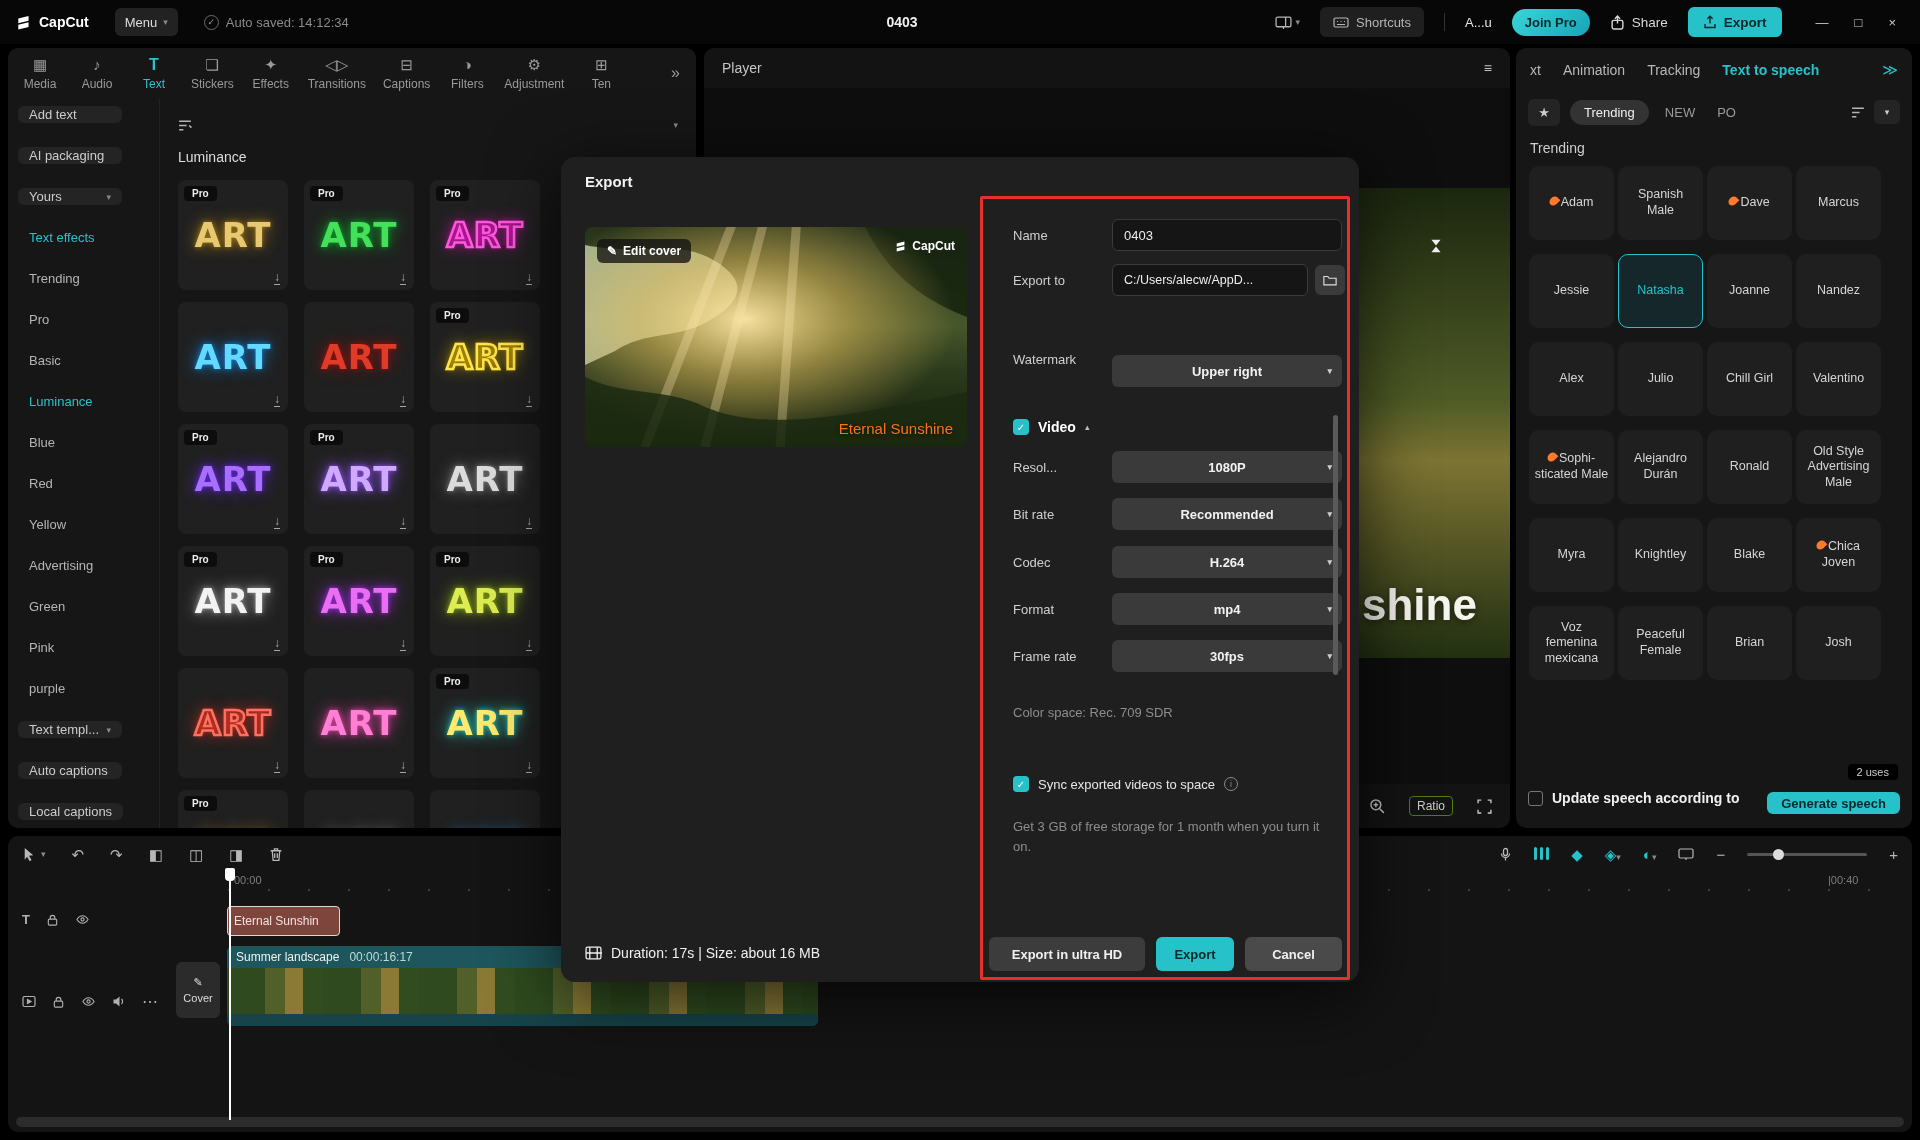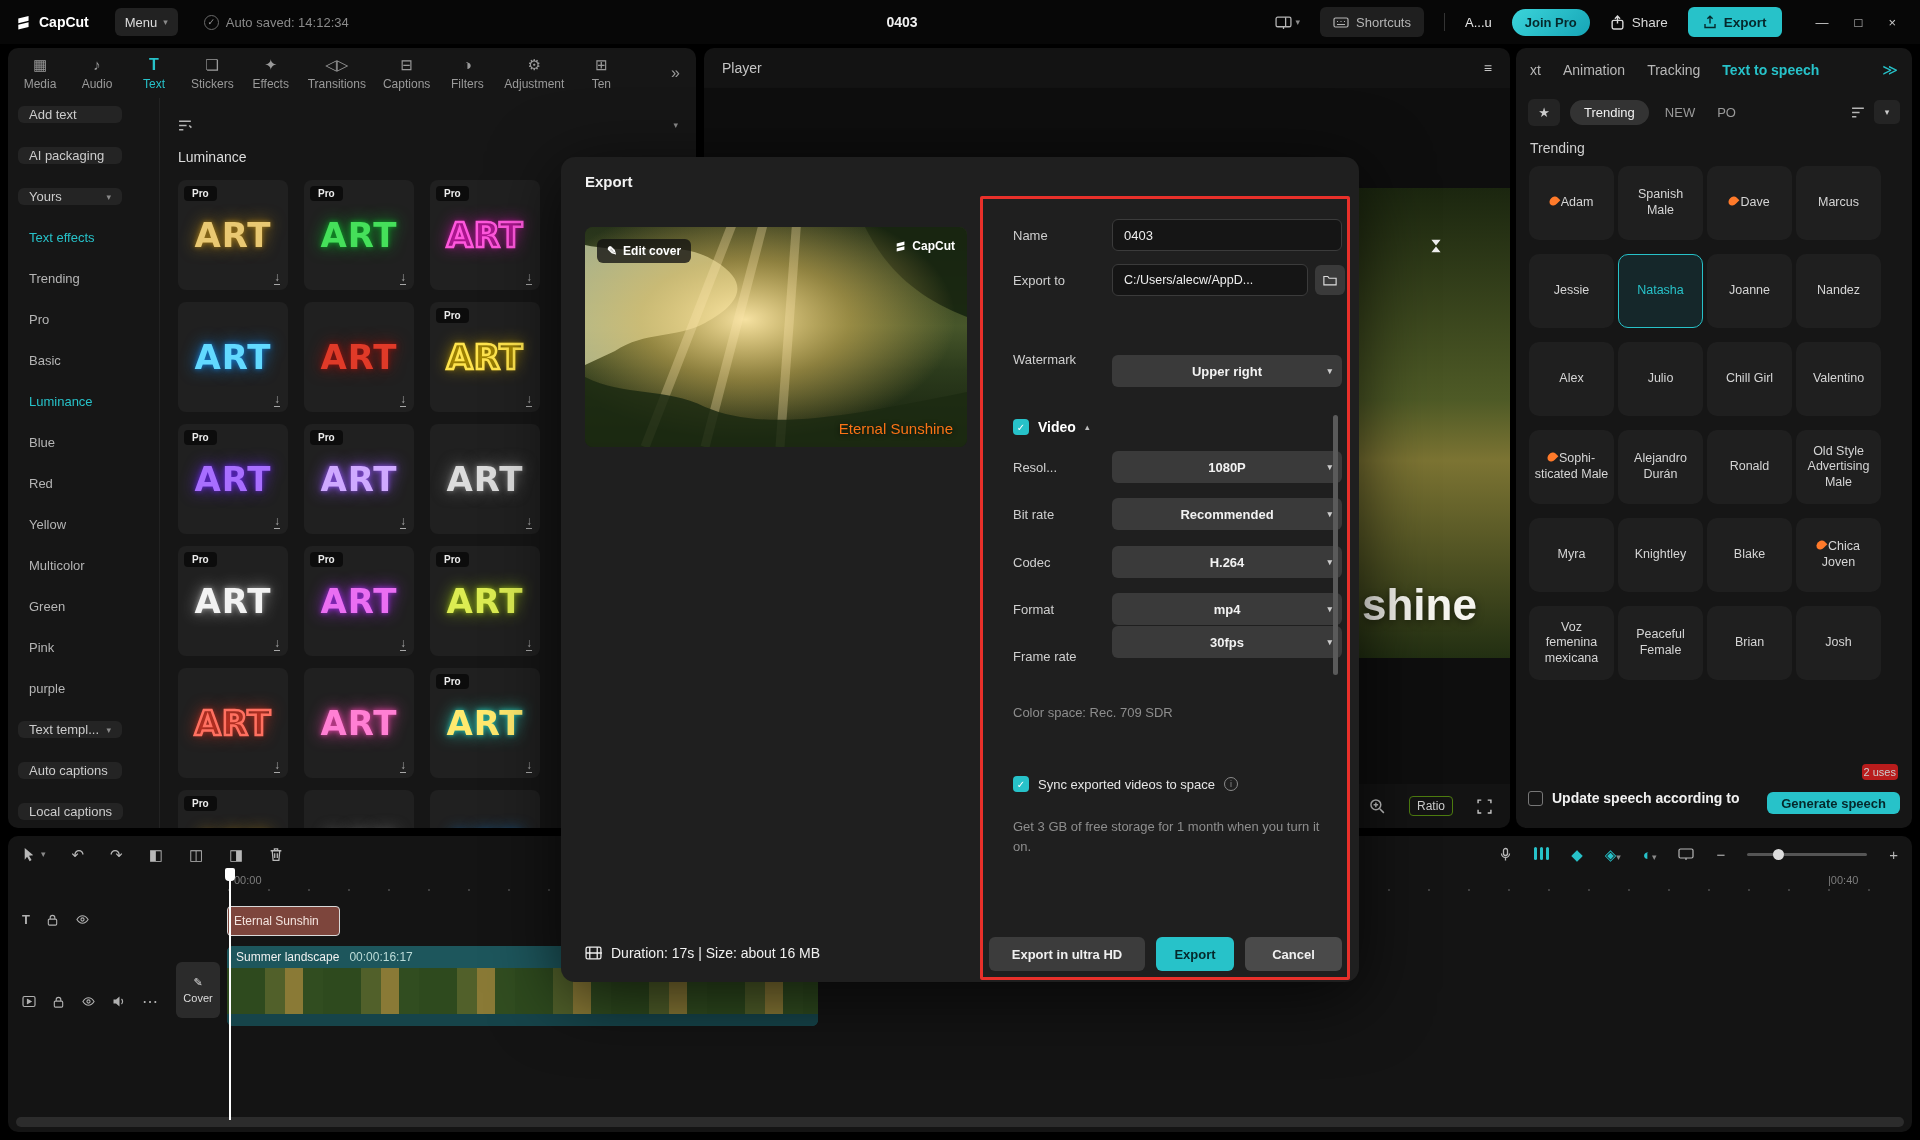--- a/index.html
+++ b/index.html
@@ -79,21 +79,21 @@
   .chev-box{width:26px;height:24px;background:#242424;border-radius:5px;display:flex;align-items:center;justify-content:center;font-size:9px;color:#ccc}
   .tts-section-title{padding:8px 14px 10px;font-size:14px;color:#cfcfcf}
   .voice-grid{display:grid;grid-template-columns:repeat(4,85px);gap:14px 4px;grid-auto-rows:74px;padding:0 13px;height:520px;overflow:hidden}
   .voice-card{background:#1f1f1f;border-radius:10px;display:flex;align-items:center;justify-content:center;text-align:center;color:#d5d5d5;font-size:12.5px;line-height:1.25;padding:4px;border:1.5px solid transparent}
   .voice-card.selected{border-color:var(--accent);color:var(--accent);background:#15272a}
   .flame{display:inline-block;width:8px;height:10px;background:#ff7a2a;border-radius:50% 0 50% 50%;transform:rotate(45deg);margin-right:3px}
   .tts-footer{position:absolute;left:12px;right:12px;bottom:14px;height:32px;display:flex;align-items:center;gap:9px;overflow:visible}
   .cb-empty{width:15px;height:15px;border:1.5px solid #777;border-radius:3px;flex:none}
   .update-label{font-size:14px;font-weight:700;color:#f0f0f0;white-space:nowrap;overflow:hidden}
   .generate-btn{position:absolute;right:0;bottom:0;background:var(--accent);color:#05282b;font-weight:700;font-size:13px;height:22px;padding:0 14px;border-radius:6px;display:flex;align-items:center}
-  .uses-badge{position:absolute;right:2px;bottom:34px;background:#b91c1c;color:#ccc;font-size:11px;padding:2px 2px;border-radius:4px}
+  .uses-badge{position:absolute;right:2px;bottom:34px;background:#000000;color:#ccc;font-size:11px;padding:2px 9px;border-radius:4px}
 
   
   .tl-toolbar{height:36px;display:flex;align-items:center;padding:0 14px;color:#b8b8b8}
   .tl-left{display:flex;align-items:center;gap:26px}
   .tl-right{margin-left:auto;display:flex;align-items:center;gap:22px}
   .tl-ico{font-size:15px;line-height:1;color:#b8b8b8}
   .tl-ico.teal{color:var(--accent)}
   .bars{display:inline-flex;gap:3px;align-items:center}
   .bars i{display:block;width:3px;height:13px;background:var(--accent);border-radius:2px}
   .zoom-track{width:120px;height:3px;background:#555;border-radius:2px;position:relative}
@@ -283,21 +283,21 @@
         <div class="side-item">
           <span class="s-lbl">Blue</span>
         </div>
         <div class="side-item">
           <span class="s-lbl">Red</span>
         </div>
         <div class="side-item">
           <span class="s-lbl">Yellow</span>
         </div>
         <div class="side-item">
-          <span class="s-lbl">Multicolor</span>
+          <span class="s-lbl">Advertising</span>
         </div>
         <div class="side-item">
           <span class="s-lbl">Green</span>
         </div>
         <div class="side-item">
           <span class="s-lbl">Pink</span>
         </div>
         <div class="side-item">
           <span class="s-lbl">purple</span>
         </div>
@@ -735,21 +735,21 @@
     <span class="dd">▾</span>
   </span>
 
   <span class="f-label" style="top:445px">Format</span>
   <span class="f-drop" style="top:436px">
     <span>mp4</span>
     <span class="dd">▾</span>
   </span>
 
   <span class="f-label" style="top:492px">Frame rate</span>
-  <span class="f-drop" style="top:469px">
+  <span class="f-drop" style="top:483px">
     <span>30fps</span>
     <span class="dd">▾</span>
   </span>
 
   <span class="colorspace">Color space: Rec. 709 SDR</span>
 
   <span class="sync-row">
     <span class="cb">✓</span>
     <span class="sync-label">Sync exported videos to space</span>
     <span class="info-ic">i</span>

